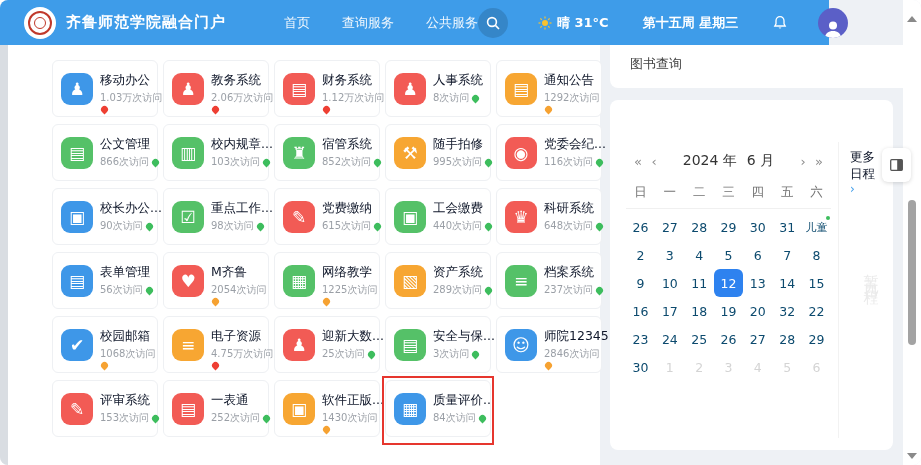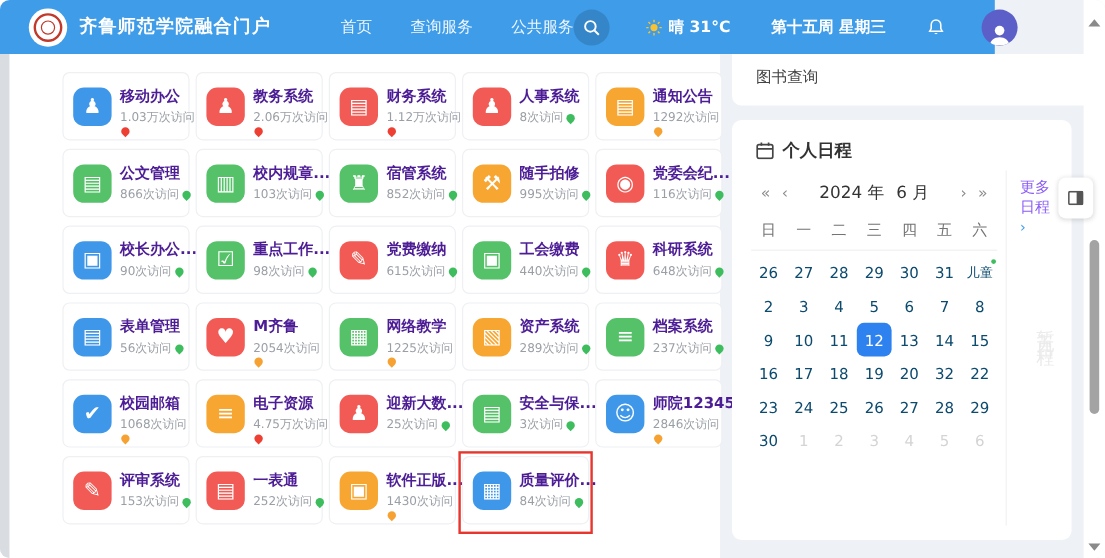--- a/index.html
+++ b/index.html
@@ -25,21 +25,21 @@
   #left-strip { position:absolute; left:0; top:45px; width:8px; bottom:0; background:#d9dde2; }
   #apps-panel { position:absolute; left:8px; top:45px; width:592px; bottom:0; background:#fff; }
   #apps-grid { display:grid; grid-template-columns:repeat(5,106px); grid-auto-rows:57px; gap:7px 5px; padding:15px 0 0 44px; }
   .app-card { position:relative; border:1px solid #eef0f3; border-radius:6px; background:#fff; display:flex; align-items:center; padding-left:8px; cursor:pointer; }
   .app-icon { width:32px; height:32px; border-radius:9px; color:#fff; font-size:17px; line-height:32px; text-align:center; flex:0 0 auto; }
   .c-blue  .app-icon { background:#3e97e8; }
   .c-red   .app-icon { background:#f25b55; }
   .c-green .app-icon { background:#55c168; }
   .c-orange .app-icon { background:#f7a632; }
   .app-text { margin-left:7px; overflow:visible; white-space:nowrap; }
-  .app-name { font-size:12.5px; color:#4c1d95; margin-bottom:2px;font-weight:bold; }
+  .app-name { font-size:12.5px; color:#0f172a; margin-bottom:2px; }
   .app-visits { font-size:10px; color:#9a9fa6; display:flex; align-items:center; gap:3px; }
   .flame { display:inline-block; width:7px; height:7px; border-radius:0 50% 50% 50%; transform:rotate(-135deg); }
   .flame.low  { background:#3dbd5d; }
   .flame.mid  { background:#f6a232; }
   .flame.high { background:#ee3f33; }
   .flame-below { position:absolute; bottom:3px; left:50%; margin-left:-4px; }
   .app-card.highlighted::after { content:""; position:absolute; left:-4px; right:-4px; top:-5px; bottom:-9px; border:2px solid #e6362e; pointer-events:none; }
 
   
   .r-card { position:absolute; background:#fff; border-radius:8px; }
@@ -55,21 +55,21 @@
   .cal-ym { flex:1; text-align:center; color:#333; font-size:14px; display:flex; justify-content:center; gap:10px; }
   .cal-grid { display:grid; grid-template-columns:repeat(7,29px); justify-content:space-between; margin-top:4px; }
   .cal-cell { height:28px; display:flex; align-items:center; justify-content:center; font-size:12.5px; color:#0c4a6e; position:relative; cursor:pointer; }
   .cal-cell.wd { color:#737373; cursor:default; }
   .wd-row-line { border-bottom:1px solid #f0f0f0; margin-top:2px; }
   .cal-cell.muted { color:#d4d4d4; }
   .cal-cell.sel { background:#2e82ef; color:#fff; border-radius:6px; }
   .cal-cell.small { font-size:11px; }
   .cal-cell .dot { position:absolute; top:3px; right:1px; width:4px; height:4px; border-radius:50%; background:#3dbd5d; }
   .sched-right { position:absolute; left:228px; top:42px; bottom:12px; right:0; border-left:1px solid #f2f2f2; }
-  .more-link { color:#8b5cf6; font-size:12.5px; line-height:17px; padding:6px 0 0 11px; cursor:pointer;font-family:Liberation Serif, serif; }
+  .more-link { color:#0f172a; font-size:12.5px; line-height:17px; padding:6px 0 0 11px; cursor:pointer; }
   .more-arrow { color:#3e9ce9; font-size:12px; padding-left:11px; cursor:pointer; }
   .empty-vert { position:absolute; left:22px; top:120px; writing-mode:vertical-rl; color:#ebebeb; font-size:15px; letter-spacing:6px; }
 
   
   #side-toggle { position:absolute; left:882px; top:148px; width:29px; height:34px; background:#fff; border-radius:6px; box-shadow:0 1px 4px rgba(0,0,0,.15); display:flex; align-items:center; justify-content:center; cursor:pointer; z-index:5; }
   #scrollbar { position:absolute; right:0; top:0; width:18px; bottom:0; background:#fff; }
   #scroll-up { position:absolute; right:4px; top:16px; width:0; height:0; border-left:5px solid transparent; border-right:5px solid transparent; border-bottom:6px solid #8a8a8a; cursor:pointer; }
   #scroll-down { position:absolute; right:4px; bottom:6px; width:0; height:0; border-left:5px solid transparent; border-right:5px solid transparent; border-top:6px solid #8a8a8a; cursor:pointer; }
   #scroll-thumb { position:absolute; right:5px; top:200px; width:8px; height:145px; border-radius:4px; background:#a3a3a3; cursor:pointer; }
 </style>
@@ -453,29 +453,20 @@
       </div>
     </div>
   </div>
   </div>
 
   <div class="r-card" id="book-card">
     <span class="book-label">图书查询</span>
   </div>
 
   <div class="r-card" id="sched-card">
-    <div class="sched-head">
-      <svg width="15" height="15" viewBox="0 0 15 15">
-          <rect x="1" y="2.5" width="13" height="11.5" rx="1.5" fill="none" stroke="#444" stroke-width="1.4"></rect>
-          <line x1="1" y1="6" x2="14" y2="6" stroke="#444" stroke-width="1.4"></line>
-          <line x1="4.5" y1="0.8" x2="4.5" y2="3.5" stroke="#444" stroke-width="1.4"></line>
-          <line x1="10.5" y1="0.8" x2="10.5" y2="3.5" stroke="#444" stroke-width="1.4"></line>
-        </svg>
-      <span class="sched-title">个人日程</span>
-    </div>
 
     <div class="cal">
       <div class="cal-nav">
         <span class="arrow">«</span>
         <span class="arrow">‹</span>
         <span class="cal-ym">
           <span>2024 年</span>
           <span>6 月</span>
         </span>
         <span class="arrow">›</span>

